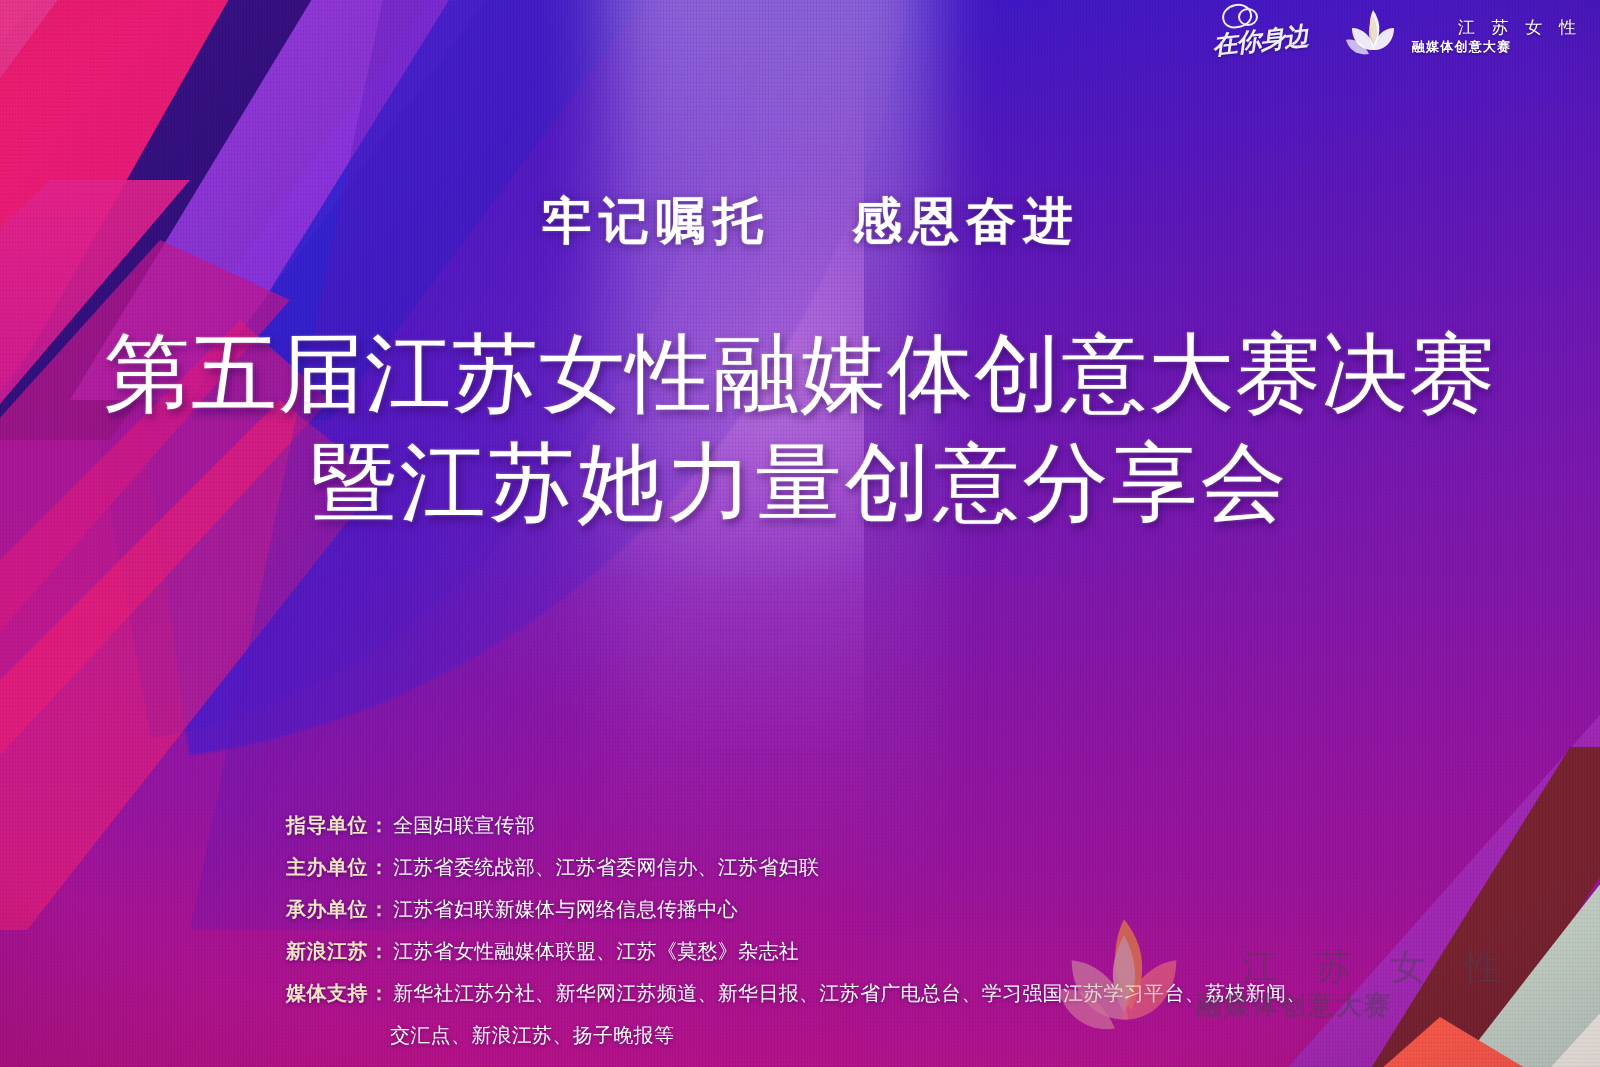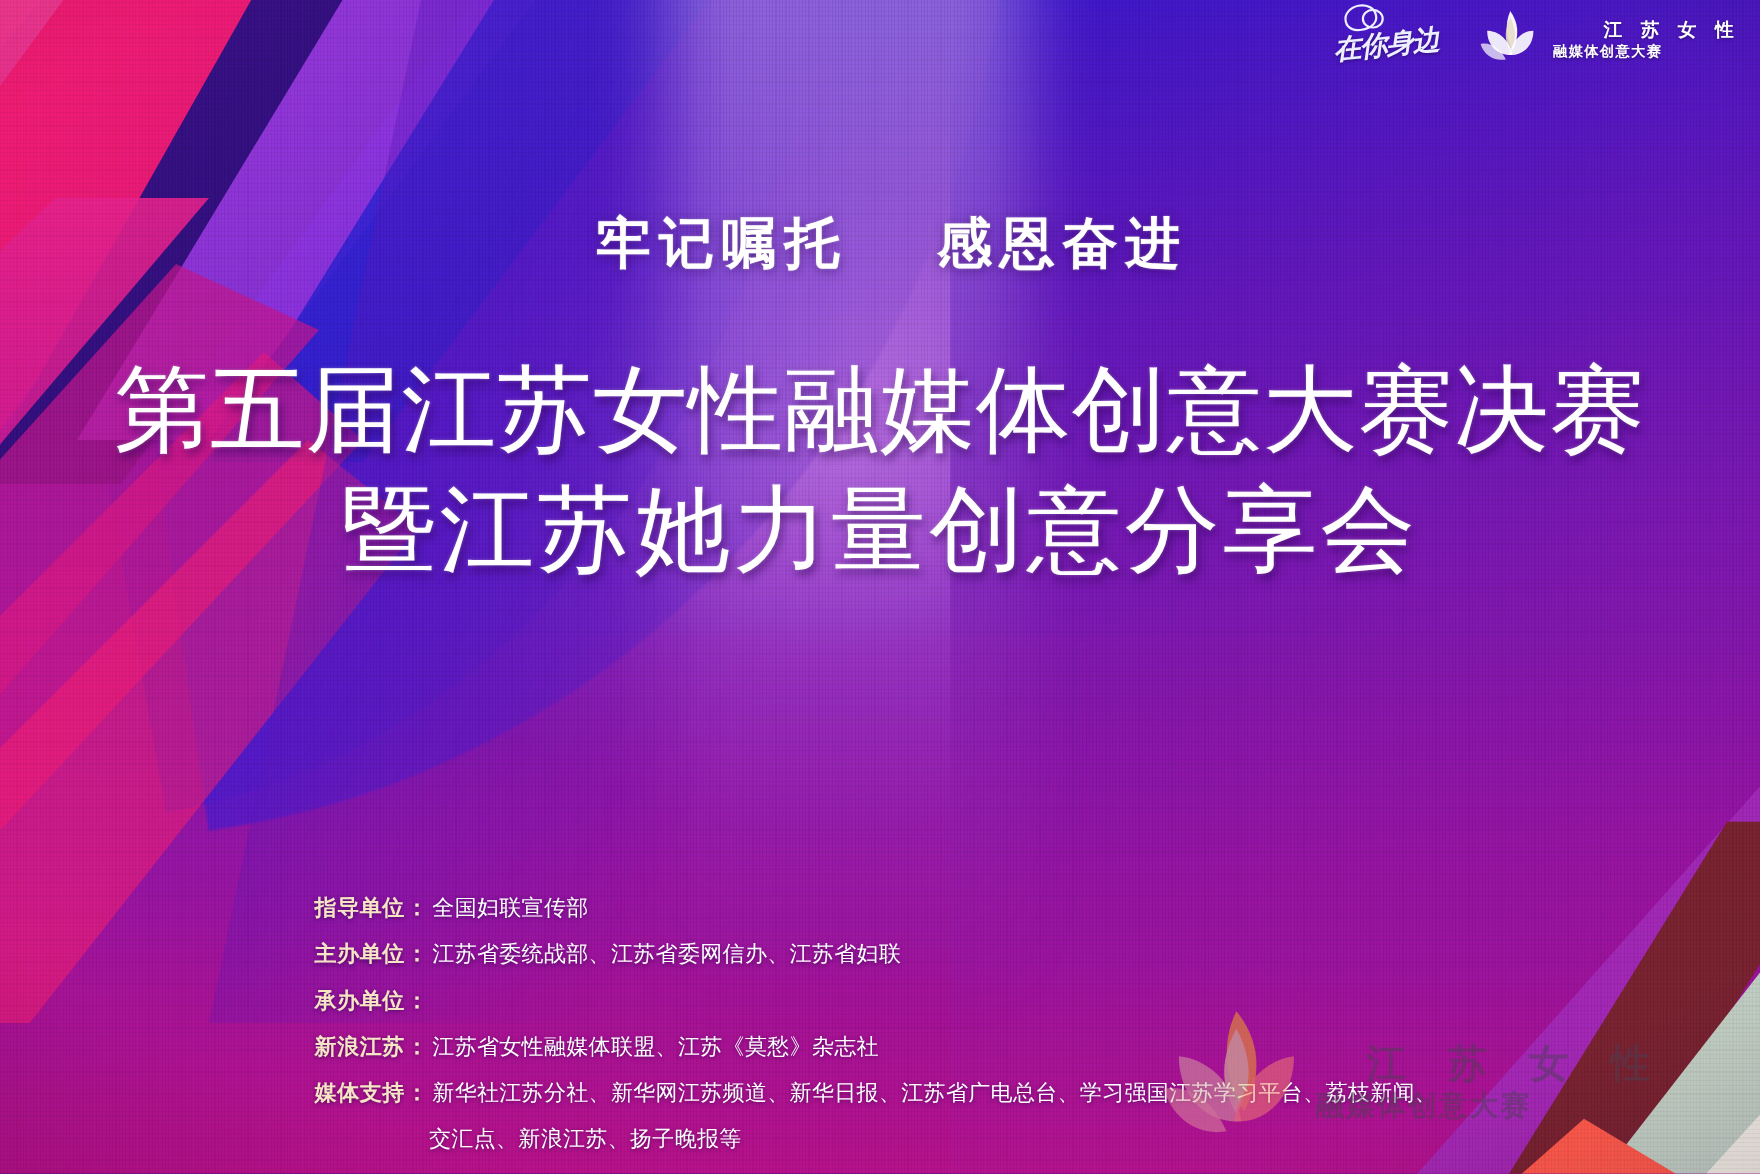--- a/index.html
+++ b/index.html
@@ -174,21 +174,21 @@
     transform:rotate(-12deg);
   }
   .logo-script .sc-bud2{
     position:absolute;left:30px;top:4px;width:16px;height:14px;
     border:2px solid #eef0ff;border-radius:50%;
   }
   .logo-lotus{display:flex;align-items:center;gap:10px;}
   .lotus-mark{position:relative;width:58px;height:60px;}
   .logo-txt{line-height:1.25;}
   .logo-txt .l1{
-    color:#ffffff;font-size:17px;font-weight:700;letter-spacing:6px;
+    color:#ffffff;font-size:17px;font-weight:400;letter-spacing:6px;
     font-family:"Liberation Sans","DejaVu Sans",sans-serif;
     text-shadow:0 1px 3px rgba(0,0,0,.4);
     padding-left:46px;
   }
   .logo-txt .l2{
     color:#ffffff;font-size:13px;font-weight:700;letter-spacing:1.2px;
     font-family:"Liberation Sans","DejaVu Sans",sans-serif;
     text-shadow:0 1px 3px rgba(0,0,0,.4);
   }
 
@@ -377,20 +377,21 @@
 
     <div class="cr-row">
       <span class="cr-label">主办单位</span>
       <span class="cr-colon">：</span>
       <span class="cr-value">江苏省委统战部、江苏省委网信办、江苏省妇联</span>
     </div>
 
     <div class="cr-row">
       <span class="cr-label">承办单位</span>
       <span class="cr-colon">：</span>
+      <span class="cr-value">江苏省妇联新媒体与网络信息传播中心</span>
     </div>
 
     <div class="cr-row">
       <span class="cr-label">新浪江苏</span>
       <span class="cr-colon">：</span>
       <span class="cr-value">江苏省女性融媒体联盟、江苏《莫愁》杂志社</span>
     </div>
 
     <div class="cr-row">
       <span class="cr-label">媒体支持</span>

